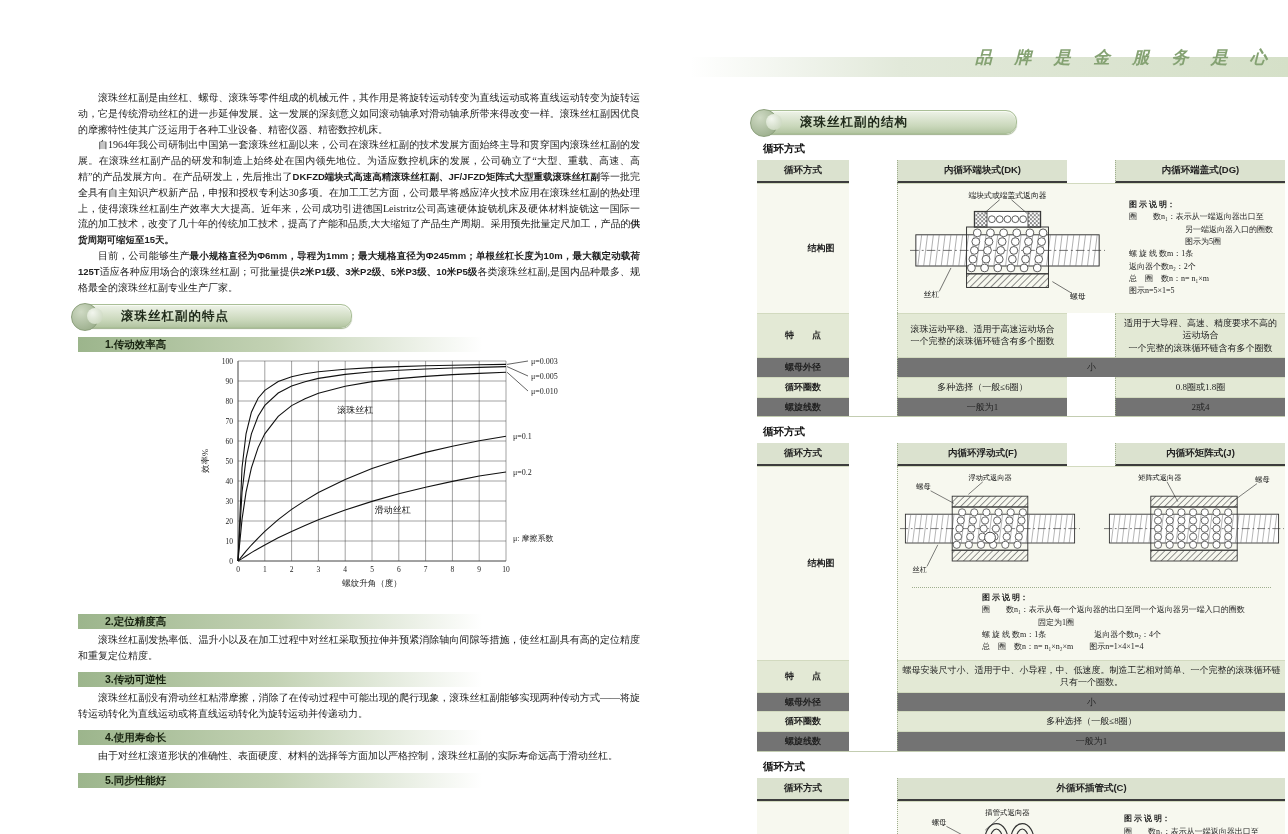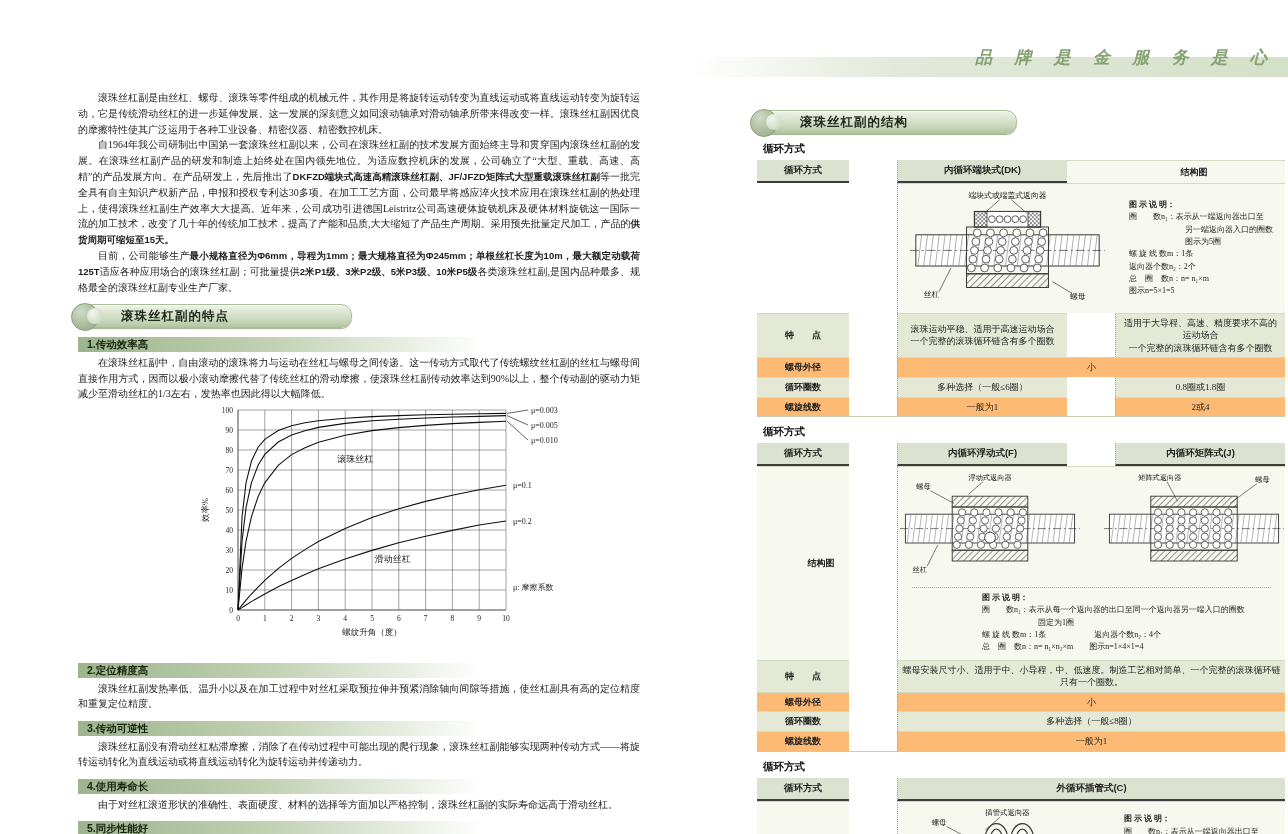--- a/index.html
+++ b/index.html
@@ -20,39 +20,39 @@
   .pill{position:relative;height:22px;width:272px;margin:9px 0 6px 0;border-radius:11px;
     background:linear-gradient(#eef3e8,#c9d7ba 70%,#b3c5a2);
     box-shadow:inset 0 1px 0 #f7faf3, 0 1px 1px #9fb18d;border:1px solid #aabf97;}
   .pill .circ-outer{position:absolute;left:-8px;top:-2px;width:26px;height:26px;border-radius:50%;
     background:radial-gradient(circle at 35% 30%, #cfdac4, #90a580);border:1px solid #8ca07c;}
   .pill .circ-inner{position:absolute;left:8px;top:3px;width:16px;height:16px;border-radius:50%;
     background:radial-gradient(circle at 35% 30%, #f2f6ee, #c2d0b4);}
   .pill .pill-title{position:absolute;left:42px;top:3px;font-family:"Liberation Sans","DejaVu Sans",sans-serif;
     font-weight:bold;font-size:12.5px;color:#1f2a1a;letter-spacing:1px;}
   
-  .fhead{height:15px;line-height:15px;padding-left:9px;margin:9px 0 3px 0;
+  .fhead{height:15px;line-height:15px;padding-left:27px;margin:9px 0 3px 0;
     font-family:"Liberation Sans","DejaVu Sans",sans-serif;font-weight:bold;font-size:10.5px;color:#17220f;
     background:linear-gradient(to right,#9cb58c 0%,#c3d2b4 35%,rgba(255,255,255,0) 72%);}
   .fbody{margin:0;text-indent:2em;text-align:justify;font-size:10px;line-height:1.55;color:#222;}
   
   .chart-wrap{text-align:center;margin:2px 0 0 70px;}
   .chart-wrap svg{display:inline-block;}
   
   .tsec-label{font-family:"Liberation Sans","DejaVu Sans",sans-serif;font-weight:bold;font-size:10.5px;
     color:#111;margin:8px 0 4px 6px;}
   .tbl{display:grid;width:100%;border-bottom:1px solid #c3cdb1;}
   .th{background:#dbe2cf;border-bottom:2px solid #3c3c3c;text-align:center;padding:4px 2px;
     font-family:"Liberation Sans","DejaVu Sans",sans-serif;font-weight:bold;font-size:9.5px;color:#222;}
   .cell{font-size:9px;text-align:center;padding:3px 4px;border-top:1px solid #d2dabf;
     white-space:pre-line;line-height:1.4;color:#222;display:flex;align-items:center;justify-content:center;}
   .rowlabel{font-family:"Liberation Sans","DejaVu Sans",sans-serif;font-weight:bold;}
   .dotted-l{border-left:1px dotted #9fae8e;margin-left:48px;}
   .bg-green{background:#e3e9d5;}
-  .bg-white{background:#fdba74;}
+  .bg-white{background:#737373;}
   .bg-struct{background:#f7f8ef;padding-left:40px;}
   .struct-cell{display:block;padding:4px;}
   .struct-flex{display:flex;align-items:center;justify-content:center;gap:24px;}
   .notes{font-size:8px;line-height:1.55;white-space:pre-line;text-align:left;color:#1c1c1c;}
   .diag-divider{border-top:1px dotted #9fae8e;margin:4px 10px;}
   .pill.right-pill{width:258px;}
 </style>
 </head>
 <body>
 
@@ -67,21 +67,20 @@
         <p class="para"><span>目前，公司能够生产</span><b>最小规格直径为Φ6mm，导程为1mm；最大规格直径为Φ245mm；单根丝杠长度为10m，最大额定动载荷125T</b><span>适应各种应用场合的滚珠丝杠副；可批量提供</span><b>2米P1级、3米P2级、5米P3级、10米P5级</b><span>各类滚珠丝杠副,是国内品种最多、规格最全的滚珠丝杠副专业生产厂家。</span></p>
       </div>
     <div class="pill">
       <span class="circ-outer"></span>
       <span class="circ-inner"></span>
       <span class="pill-title">滚珠丝杠副的特点</span>
     </div>
     <div id="features">
         <div class="feature">
           <div class="fhead">1.传动效率高</div>
-          <p class="fbody">在滚珠丝杠副中，自由滚动的滚珠将力与运动在丝杠与螺母之间传递。这一传动方式取代了传统螺纹丝杠副的丝杠与螺母间直接作用方式，因而以极小滚动摩擦代替了传统丝杠的滑动摩擦，使滚珠丝杠副传动效率达到90%以上，整个传动副的驱动力矩减少至滑动丝杠的1/3左右，发热率也因此得以大幅降低。</p>
           <div class="chart-wrap"><svg width="400" height="246">
               <g>
                 <line x1="44" y1="6" x2="44" y2="206" stroke="#444" stroke-width="1"></line>
                 <text x="44" y="217" font-size="7.5" text-anchor="middle" fill="#222">0</text>
                 <line x1="70.8" y1="6" x2="70.8" y2="206" stroke="#444" stroke-width="0.5"></line>
                 <text x="70.8" y="217" font-size="7.5" text-anchor="middle" fill="#222">1</text>
                 <line x1="97.6" y1="6" x2="97.6" y2="206" stroke="#444" stroke-width="0.5"></line>
                 <text x="97.6" y="217" font-size="7.5" text-anchor="middle" fill="#222">2</text>
                 <line x1="124.39999999999999" y1="6" x2="124.39999999999999" y2="206" stroke="#444" stroke-width="0.5"></line>
                 <text x="124.39999999999999" y="217" font-size="7.5" text-anchor="middle" fill="#222">3</text>
@@ -165,20 +164,21 @@
       <span class="circ-outer"></span>
       <span class="circ-inner"></span>
       <span class="pill-title">滚珠丝杠副的结构</span>
     </div>
     <div id="tables">
         <div class="tblock">
           <div class="tsec-label">循环方式</div>
           <div class="tbl" style="grid-template-columns: 92px 1fr 1fr;">
             <div class="th">循环方式</div>
             <div class="th dotted-l">内循环端块式(DK)</div>
+            <div class="th dotted-l">内循环端盖式(DG)</div>
             <div class="cell rowlabel bg-struct">结构图</div>
             <div class="cell bg-struct dotted-l struct-cell" style="grid-column: 2 / 4;"><div class="struct-flex"><div><svg viewBox="0 0 200 120" width="195" height="117">
                     <defs>
                       <pattern id="h0" width="5" height="5" patternUnits="userSpaceOnUse" patternTransform="rotate(45)">
                         <line x1="0" y1="0" x2="0" y2="5" stroke="#555" stroke-width="1.4"></line>
                       </pattern>
                       <pattern id="x1" width="4" height="4" patternUnits="userSpaceOnUse">
                         <path d="M0 0L4 4M4 0L0 4" stroke="#555" stroke-width="0.7"></path>
                       </pattern>
                     </defs>

